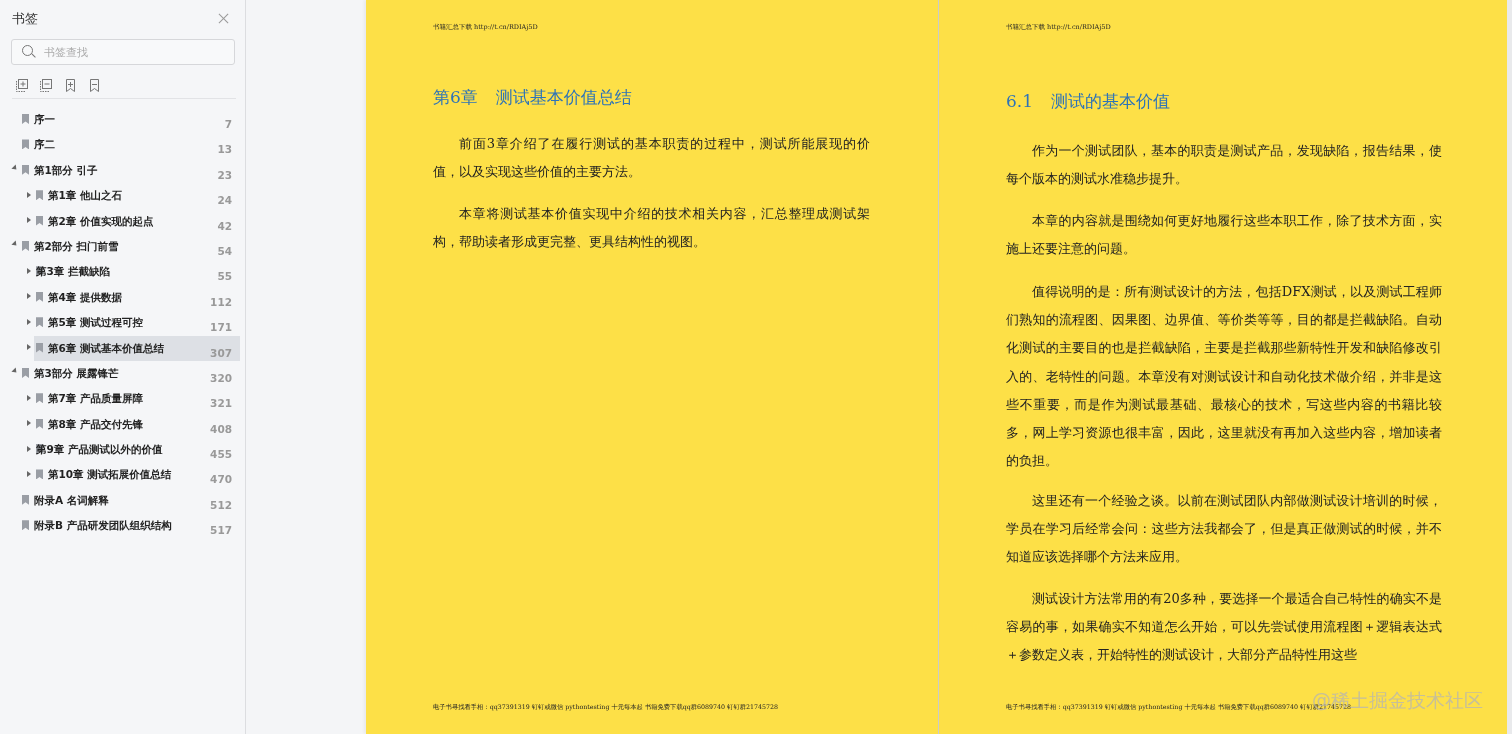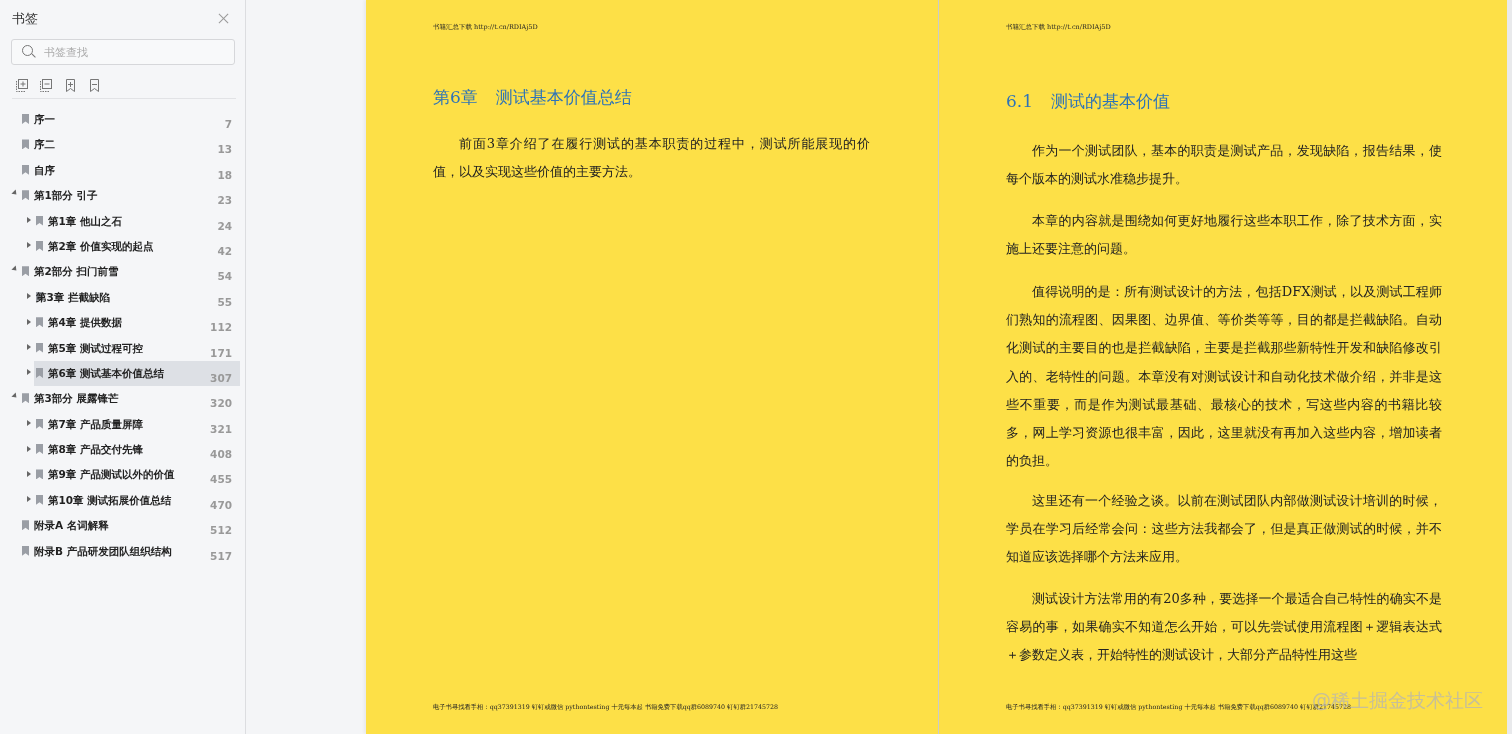--- a/index.html
+++ b/index.html
@@ -161,25 +161,20 @@
         <span class="bm-icon" style="left: 22px; top: 7px;"></span>
         <span class="item-label" style="left: 34px; top: 6px;">序一</span>
         <span class="item-page">7</span>
       </div>
       <div class="tree-item">
         <span class="bm-icon" style="left: 22px; top: 7px;"></span>
         <span class="item-label" style="left: 34px; top: 6px;">序二</span>
         <span class="item-page">13</span>
       </div>
       <div class="tree-item">
-        <span class="bm-icon" style="left: 22px; top: 7px;"></span>
-        <span class="item-label" style="left: 34px; top: 6px;">自序</span>
-        <span class="item-page">18</span>
-      </div>
-      <div class="tree-item">
         <span class="caret expanded" style="left: 12px; top: 8px;"></span>
         <span class="bm-icon" style="left: 22px; top: 7px;"></span>
         <span class="item-label" style="left: 34px; top: 6px;">第1部分 引子</span>
         <span class="item-page">23</span>
       </div>
       <div class="tree-item">
         <span class="caret collapsed" style="left: 27px; top: 8.5px;"></span>
         <span class="bm-icon" style="left: 36px; top: 7px;"></span>
         <span class="item-label" style="left: 48px; top: 6px;">第1章 他山之石</span>
         <span class="item-page">24</span>
@@ -235,21 +230,21 @@
       </div>
       <div class="tree-item">
         <span class="caret collapsed" style="left: 27px; top: 8.5px;"></span>
         <span class="bm-icon" style="left: 36px; top: 7px;"></span>
         <span class="item-label" style="left: 48px; top: 6px;">第8章 产品交付先锋</span>
         <span class="item-page">408</span>
       </div>
       <div class="tree-item">
         <span class="caret collapsed" style="left: 27px; top: 8.5px;"></span>
         <span class="bm-icon" style="left: 36px; top: 7px;"></span>
-        <span class="item-label" style="left: 48px; top: 6px;">第9章 产品测试以外的价值</span>
+        <span class="item-label" style="left: 36px; top: 6px;">第9章 产品测试以外的价值</span>
         <span class="item-page">455</span>
       </div>
       <div class="tree-item">
         <span class="caret collapsed" style="left: 27px; top: 8.5px;"></span>
         <span class="bm-icon" style="left: 36px; top: 7px;"></span>
         <span class="item-label" style="left: 48px; top: 6px;">第10章 测试拓展价值总结</span>
         <span class="item-page">470</span>
       </div>
       <div class="tree-item">
         <span class="bm-icon" style="left: 22px; top: 7px;"></span>
@@ -263,20 +258,21 @@
       </div>
     </div>
 </div>
 
 <div class="page page-left">
   <div class="page-header" style="left:67px;">书籍汇总下载 http://t.cn/RDIAj5D</div>
   <div class="heading" style="left:67px; top:86px;">
     <span class="num">第6章</span><span>测试基本价值总结</span>
   </div>
   <div class="para" style="left:67px; top:130px; width:437px;">前面3章介绍了在履行测试的基本职责的过程中，测试所能展现的价值，以及实现这些价值的主要方法。</div>
+  <div class="para" style="left:67px; top:200px; width:437px;">本章将测试基本价值实现中介绍的技术相关内容，汇总整理成测试架构，帮助读者形成更完整、更具结构性的视图。</div>
   <div class="page-footer" style="left:67px;">电子书寻找看手相：qq37391319 钉钉或微信 pythontesting 十元每本起 书籍免费下载qq群6089740 钉钉群21745728</div>
 </div>
 
 <div class="page-sep"></div>
 
 <div class="page page-right">
   <div class="page-header" style="left:67px;">书籍汇总下载 http://t.cn/RDIAj5D</div>
   <div class="heading" style="left:67px; top:90px;">
     <span class="num">6.1</span><span>测试的基本价值</span>
   </div>

